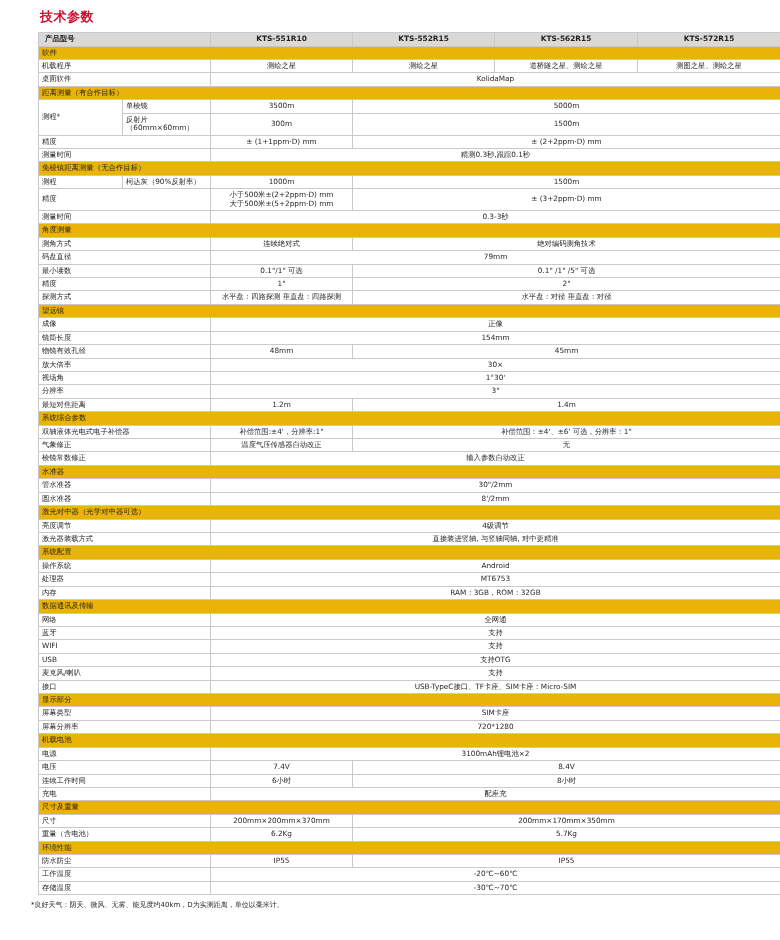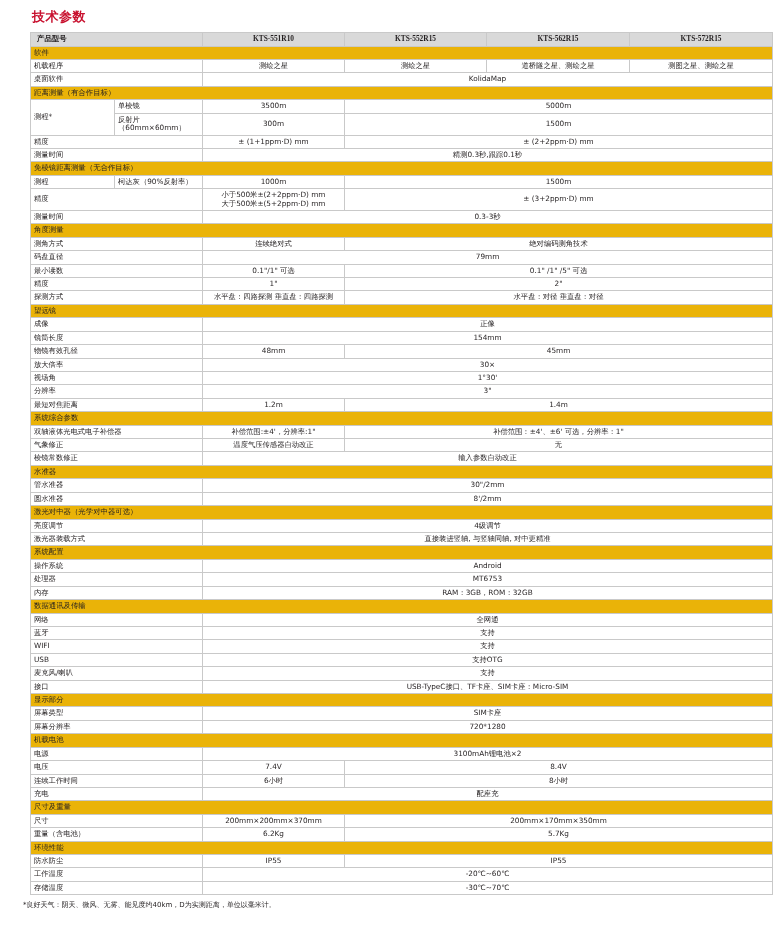--- a/index.html
+++ b/index.html
@@ -11,21 +11,21 @@
     width: 780px;
     height: 940px;
     font-family: "DejaVu Sans", "Liberation Sans", sans-serif;
     color: #231f20;
     position: relative;
   }
   #page {
     width: 684px;
     height: 940px;
     box-sizing: border-box;
-    padding: 8px 10px 0 10px;
+    padding: 8px 10px 0 18px;
     position: relative;
   }
   .page-title {
     color: #c8102e;
     font-size: 13px;
     font-weight: bold;
     letter-spacing: 0.5px;
     margin: 0 0 6px 22px;
   }
   table.spec {
@@ -42,21 +42,20 @@
     vertical-align: middle;
     height: 11px;
     box-sizing: border-box;
   }
   .hdr td {
     background: #d9d9d9;
     font-weight: bold;
     text-align: center;
     height: 14px;
     font-size: 7.4px;
-    font-family: Liberation Serif, serif;
   }
   .hdr td.first {
     text-align: left;
     padding-left: 6px;
   }
   .section td {
     background: #eab308;
     font-weight: normal;
     padding-left: 6px;
     height: 13px;

